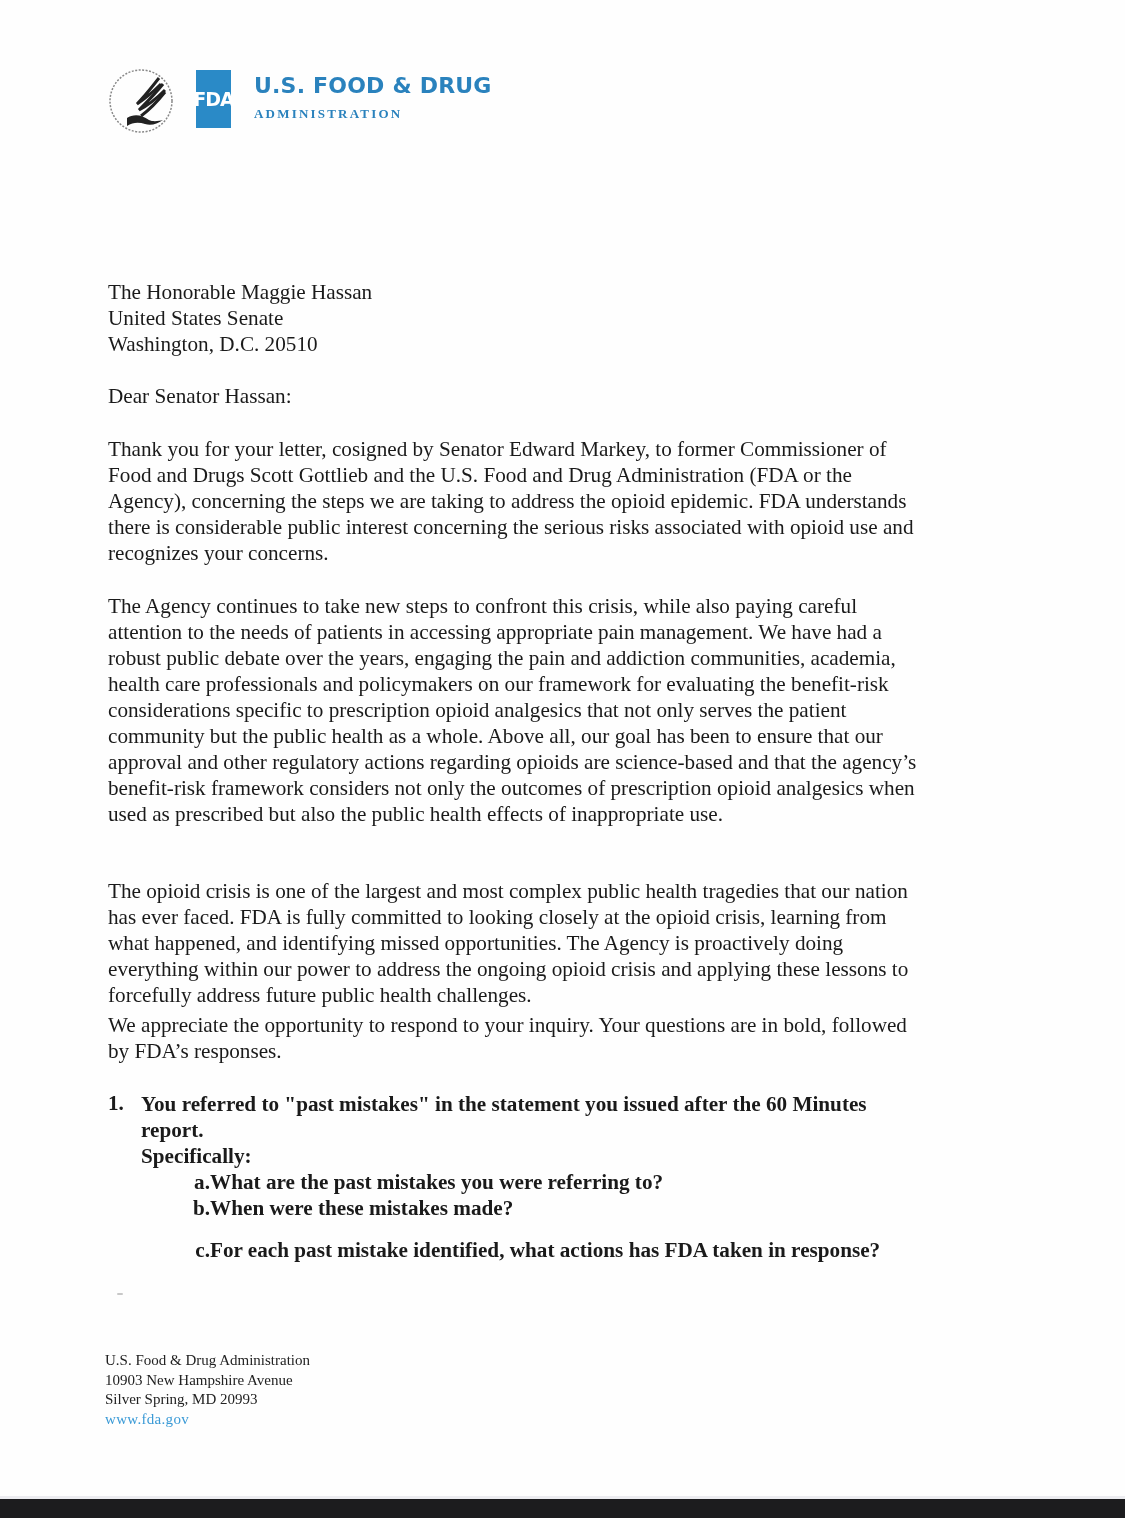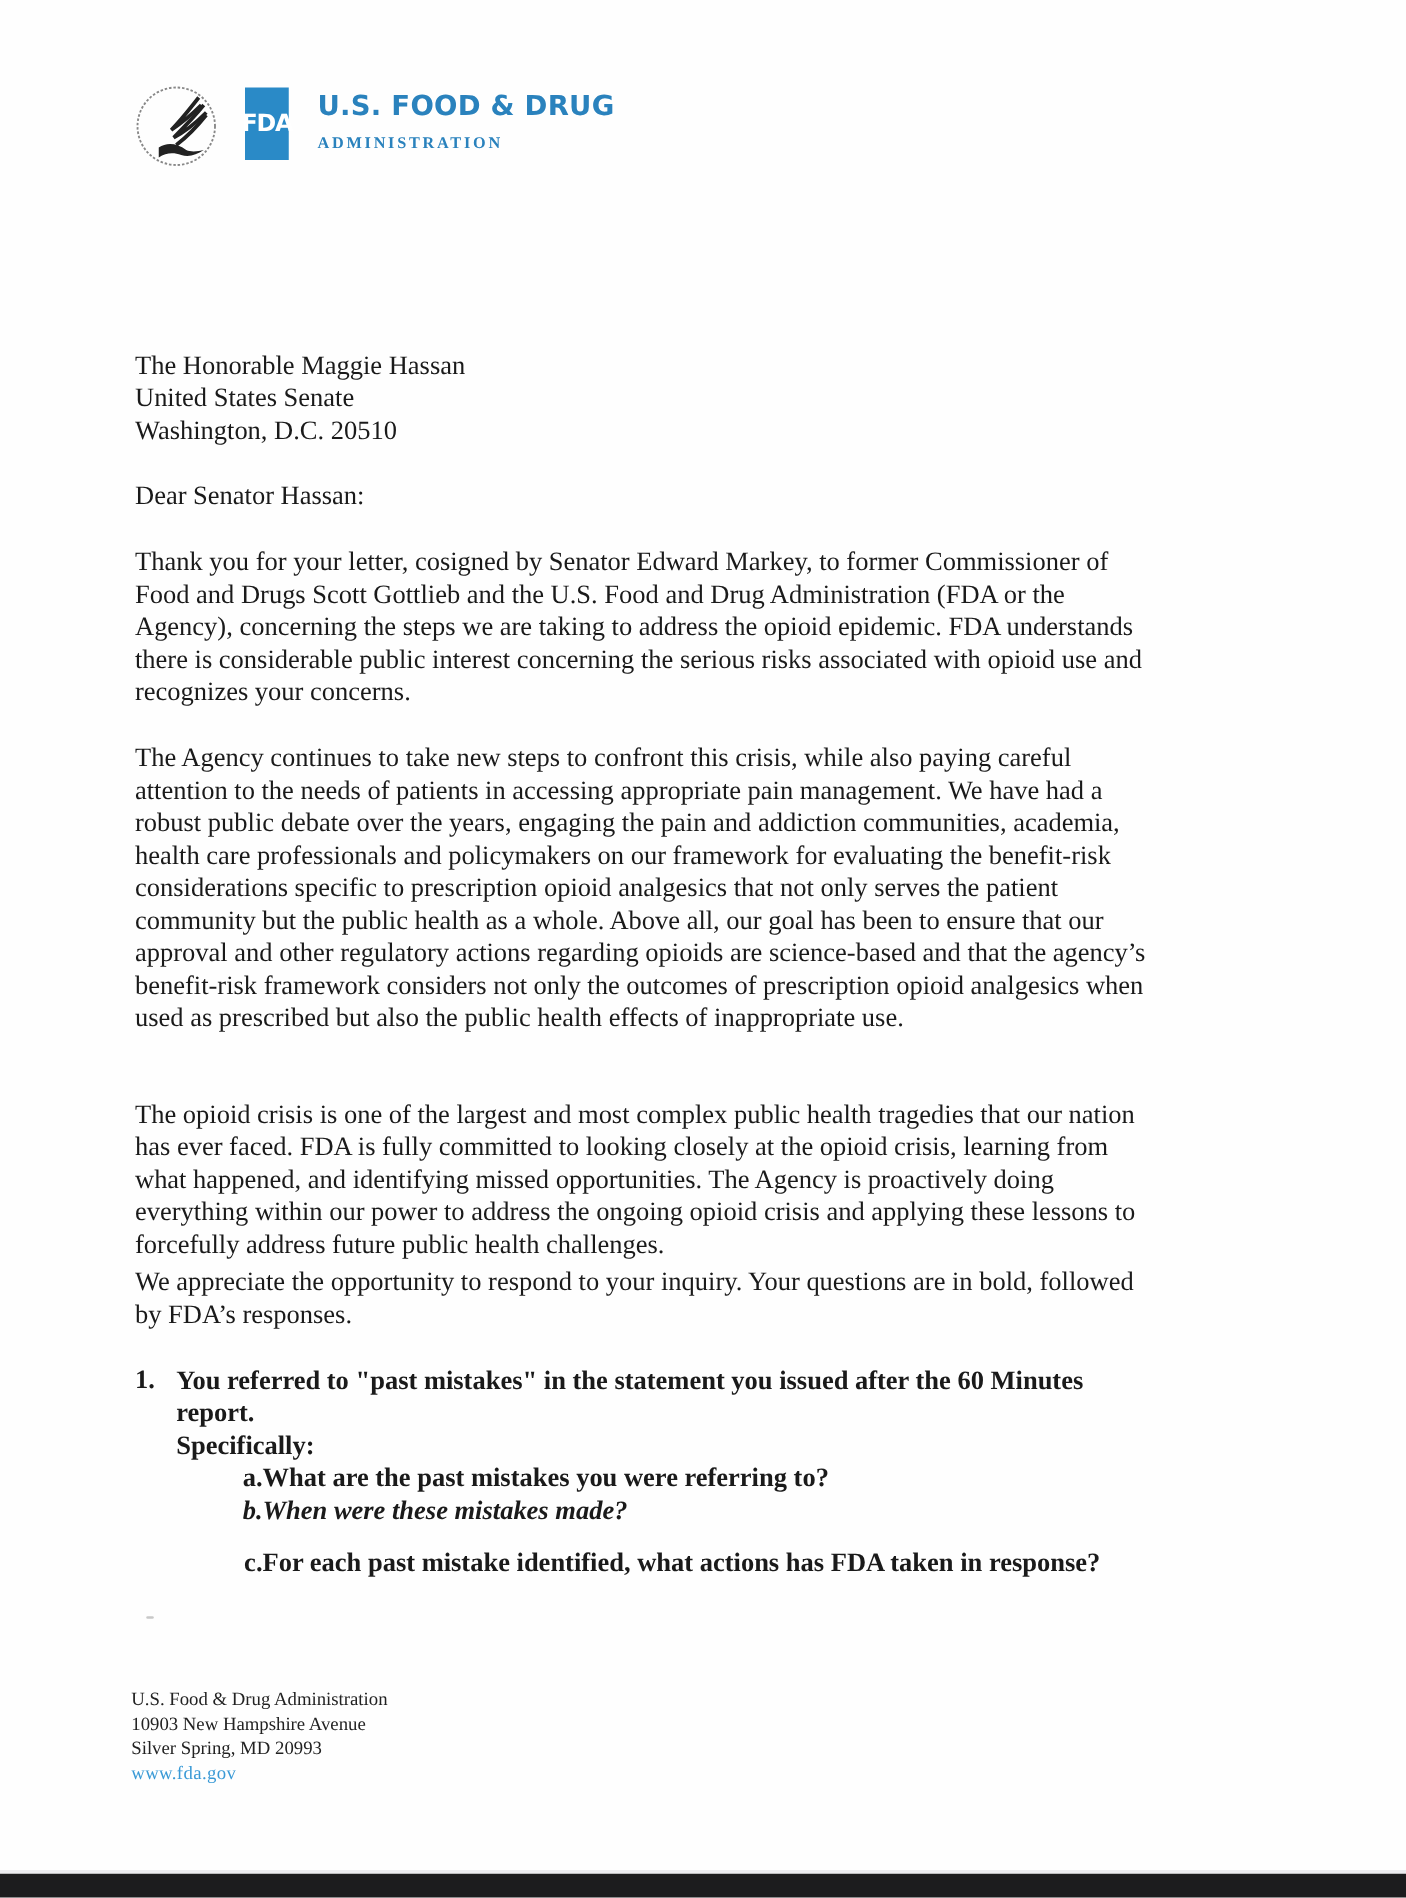--- a/index.html
+++ b/index.html
@@ -109,21 +109,21 @@
   <div class="q-num">1.</div>
   <div class="q-body">
     <span class="line">You referred to "past mistakes" in the statement you issued after the 60 Minutes</span>
     <span class="line">report.</span>
     <span class="line">Specifically:</span>
   </div>
 
   <div class="sub-item" style="top:1169px;">
     <span class="sub-letter">a.</span><span>What are the past mistakes you were referring to?</span>
   </div>
-  <div class="sub-item" style="top:1195px;font-style:italic;">
+  <div class="sub-item" style="top:1195px;">
     <span class="sub-letter">b.</span><span>When were these mistakes made?</span>
   </div>
   <div class="sub-item" style="top:1221px;margin-top:16px;">
     <span class="sub-letter">c.</span><span>For each past mistake identified, what actions has FDA taken in response?</span>
   </div>
 
   <div class="speck"></div>
 
   <div class="footer">
     <span class="line">U.S.  Food &amp; Drug Administration</span>

